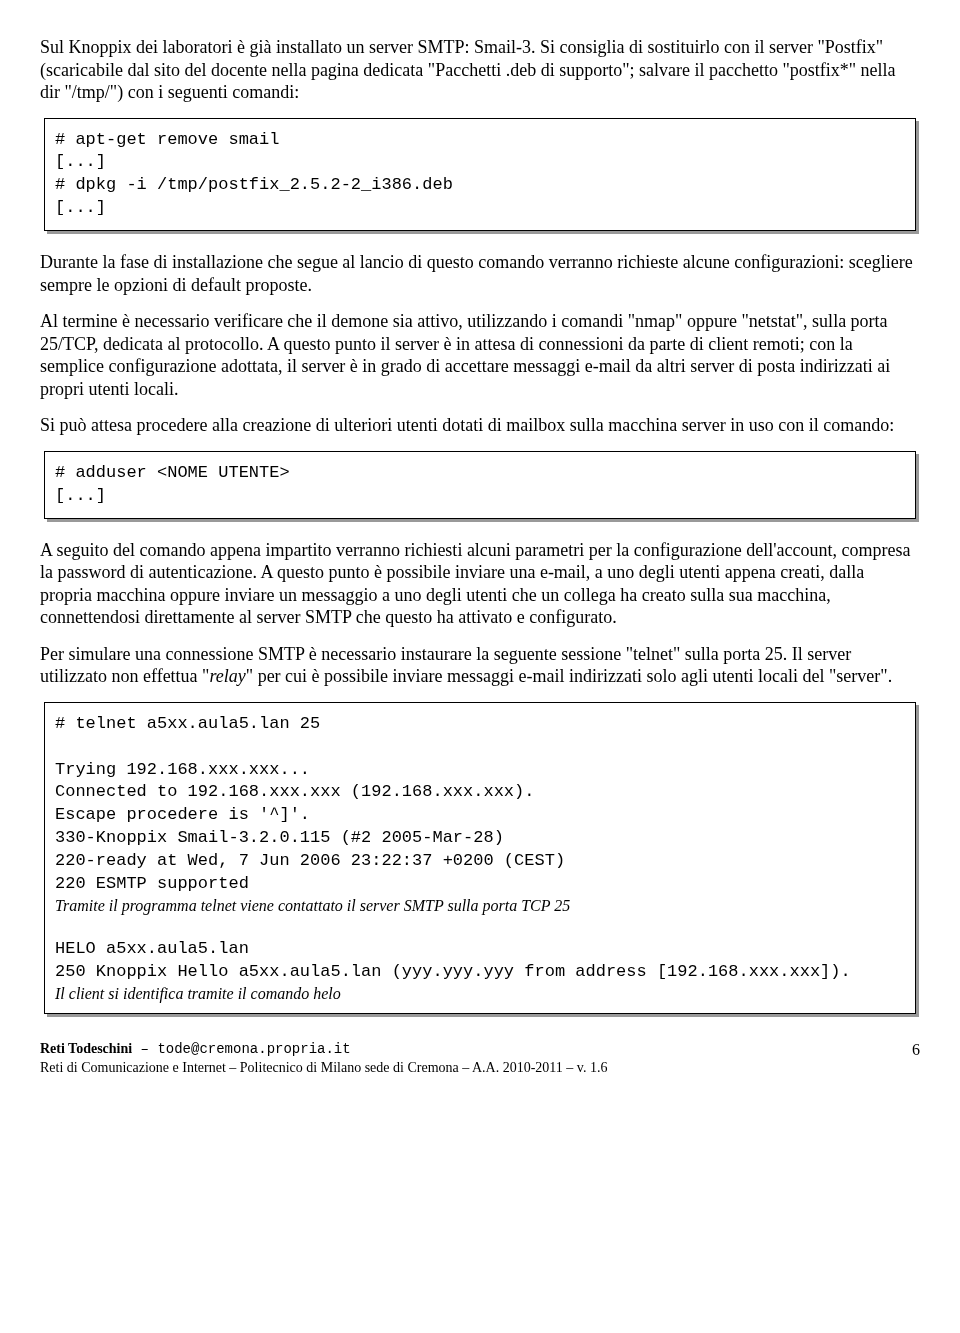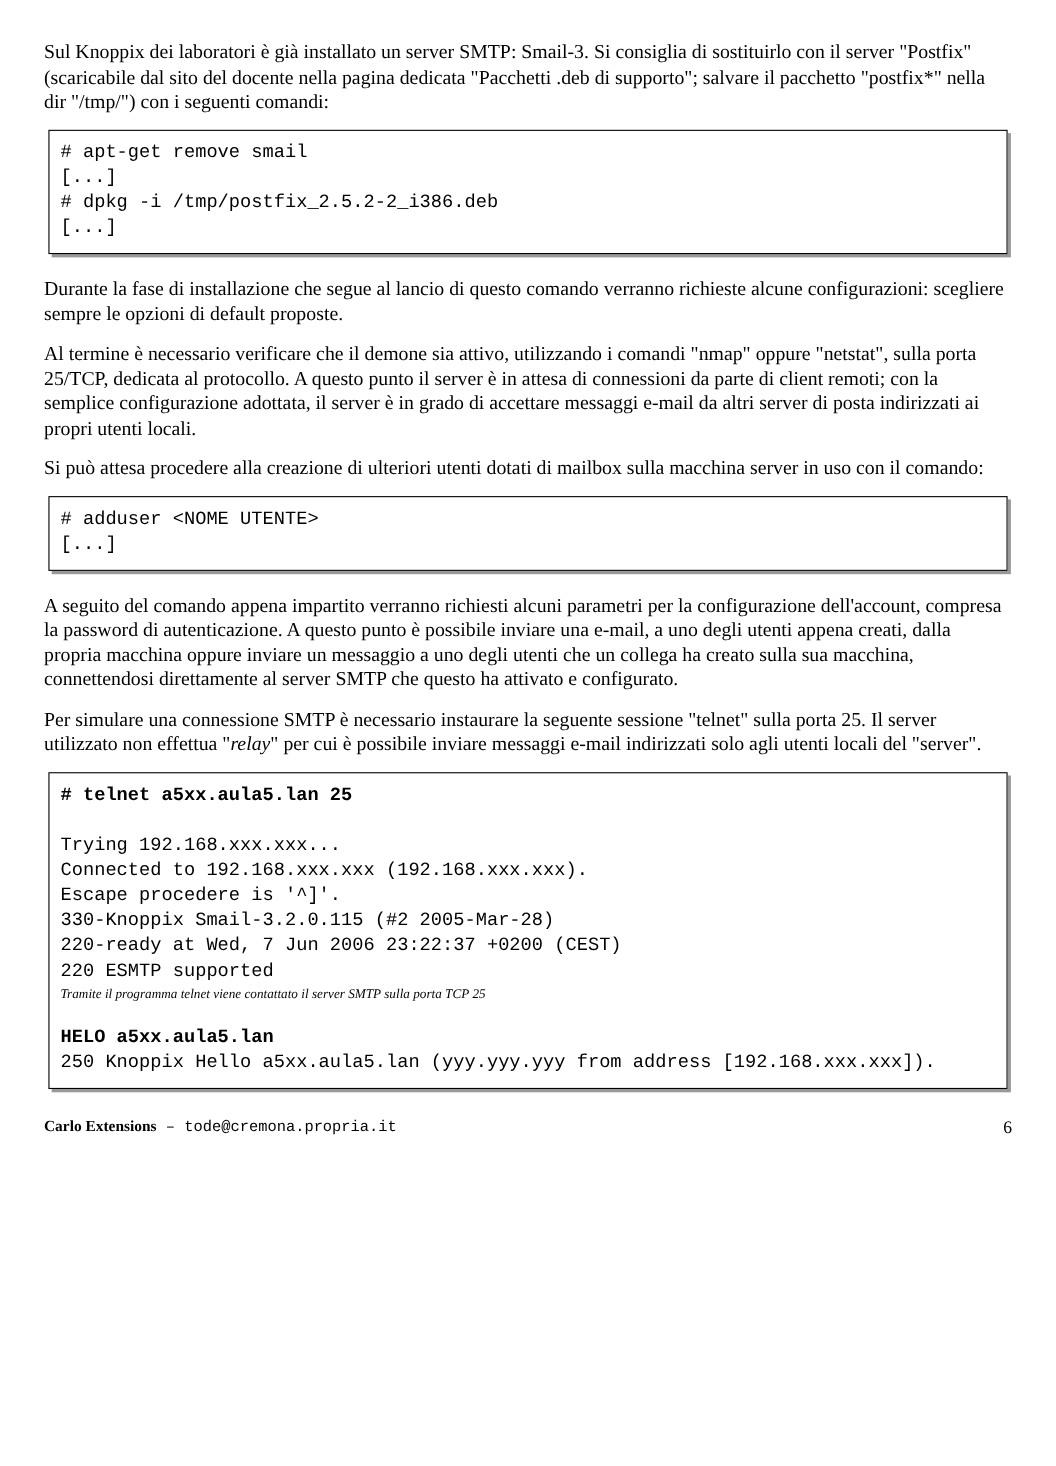--- a/index.html
+++ b/index.html
@@ -20,26 +20,26 @@
     padding: 10px 10px;
     margin: 0 4px 20px 4px;
     font-family: "Courier New", Courier, monospace;
     font-size: 17px;
     line-height: 1.35;
     white-space: pre-wrap;
   }
   .codebox .italic-note {
     font-family: "Times New Roman", Times, serif;
     font-style: italic;
-    font-size: 12px;
+    font-size: 16px;
     white-space: normal;
     display: block;
     line-height: 1.2;
   }
-  .codebox .bold { font-weight: bold; }
+  .codebox .bold { font-weight: normal; }
   .footer {
     margin-top: 26px;
     font-size: 14px;
     line-height: 1.3;
     position: relative;
   }
   .footer .author { font-style: italic; }
   .footer .author b { font-style: normal; font-weight: bold; }
   .footer .mono { font-family: "Courier New", Courier, monospace; font-style: normal; }
   .footer .pagenum {
@@ -78,18 +78,19 @@
 <span></span>
 <span>Trying 192.168.xxx.xxx...</span>
 <span>Connected to 192.168.xxx.xxx (192.168.xxx.xxx).</span>
 <span>Escape procedere is '^]'.</span>
 <span>330-Knoppix Smail-3.2.0.115 (#2 2005-Mar-28)</span>
 <span>220-ready at Wed, 7 Jun 2006 23:22:37 +0200 (CEST)</span>
 <span>220 ESMTP supported</span>
 <span class="italic-note">Tramite il programma telnet viene contattato il server SMTP sulla porta TCP 25</span><span></span>
 <span class="bold">HELO a5xx.aula5.lan</span>
 <span>250 Knoppix Hello a5xx.aula5.lan (yyy.yyy.yyy from address [192.168.xxx.xxx]).</span>
-</div>
+<span class="italic-note">Il client si identifica tramite il comando helo</span></div>
 
 <div class="footer">
   <span class="pagenum">6</span>
-  <span class="author"><b>Carlo Extensions</b><span class="mono"> – tode@cremona.propria.it</span></span><br>
+  <span class="author"><b>Reti Todeschini</b><span class="mono"> – tode@cremona.propria.it</span></span><br>
+  <span>Reti di Comunicazione e Internet – Politecnico di Milano sede di Cremona – A.A. 2010-2011 – v. 1.6</span>
 </div>
 
 </body></html>

